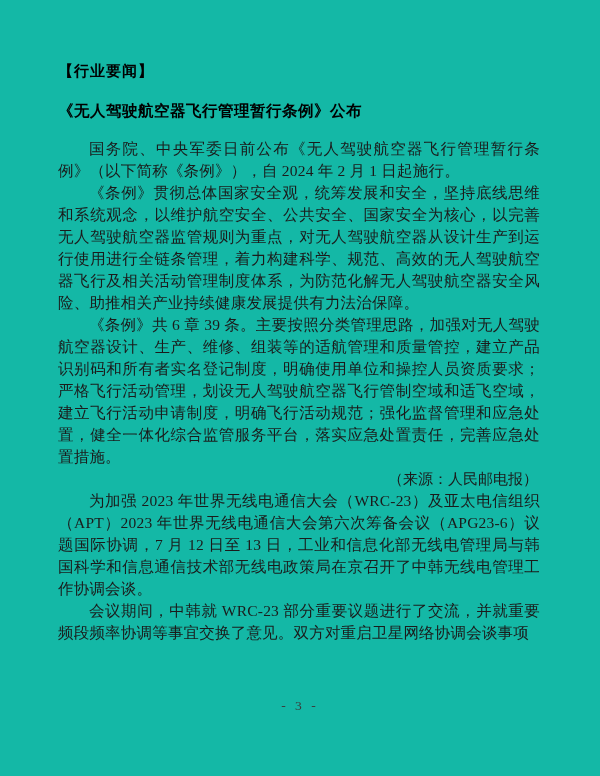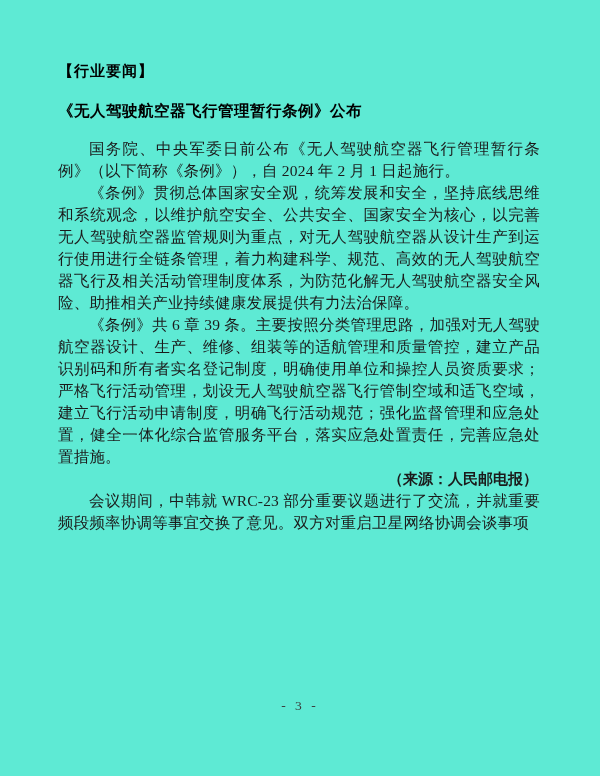--- a/index.html
+++ b/index.html
@@ -4,21 +4,21 @@
 <style>
   html, body {
     margin: 0;
     padding: 0;
     background: #ffffff;
   }
   .page {
     position: relative;
     width: 600px;
     height: 776px;
-    background: #5eead4;
+    background: #14b8a6;
     box-sizing: border-box;
     padding: 56px 60px 0 58px;
     overflow: hidden;
     font-family: "Liberation Serif", "DejaVu Serif", serif;
     color: #1b1b1b;
   }
   .section-header {
     font-family: "Liberation Sans", "DejaVu Sans", sans-serif;
     font-weight: 700;
     font-size: 15px;
@@ -47,21 +47,20 @@
     text-indent: 2em;
     text-align: justify;
     letter-spacing: 0.2px;
   }
   .source-line {
     font-size: 15px;
     line-height: 22px;
     text-align: right;
     margin: 0;
     padding-right: 2px;
-    font-weight: bold;
   }
   .page-number {
     position: absolute;
     left: 0;
     bottom: 62px;
     width: 100%;
     text-align: center;
     font-size: 13.5px;
     color: #3a3a3a;
     letter-spacing: 3px;
@@ -79,18 +78,19 @@
   <div class="body-text">
     <p>国务院、中央军委日前公布《无人驾驶航空器飞行管理暂行条例》（以下简称《条例》），自 2024 年 2 月 1 日起施行。</p>
     <p>《条例》贯彻总体国家安全观，统筹发展和安全，坚持底线思维和系统观念，以维护航空安全、公共安全、国家安全为核心，以完善无人驾驶航空器监管规则为重点，对无人驾驶航空器从设计生产到运行使用进行全链条管理，着力构建科学、规范、高效的无人驾驶航空器飞行及相关活动管理制度体系，为防范化解无人驾驶航空器安全风险、助推相关产业持续健康发展提供有力法治保障。</p>
     <p>《条例》共 6 章 39 条。主要按照分类管理思路，加强对无人驾驶航空器设计、生产、维修、组装等的适航管理和质量管控，建立产品识别码和所有者实名登记制度，明确使用单位和操控人员资质要求；严格飞行活动管理，划设无人驾驶航空器飞行管制空域和适飞空域，建立飞行活动申请制度，明确飞行活动规范；强化监督管理和应急处置，健全一体化综合监管服务平台，落实应急处置责任，完善应急处置措施。</p>
   </div>
 
   <p class="source-line">（来源：人民邮电报）</p>
 
 
   <div class="body-text">
+    <p>为加强 2023 年世界无线电通信大会（WRC-23）及亚太电信组织（APT）2023 年世界无线电通信大会第六次筹备会议（APG23-6）议题国际协调，7 月 12 日至 13 日，工业和信息化部无线电管理局与韩国科学和信息通信技术部无线电政策局在京召开了中韩无线电管理工作协调会谈。</p>
     <p>会议期间，中韩就 WRC-23 部分重要议题进行了交流，并就重要频段频率协调等事宜交换了意见。双方对重启卫星网络协调会谈事项</p>
   </div>
 
   <div class="page-number">- 3 -</div>
 
 </div>
 
 </body></html>

